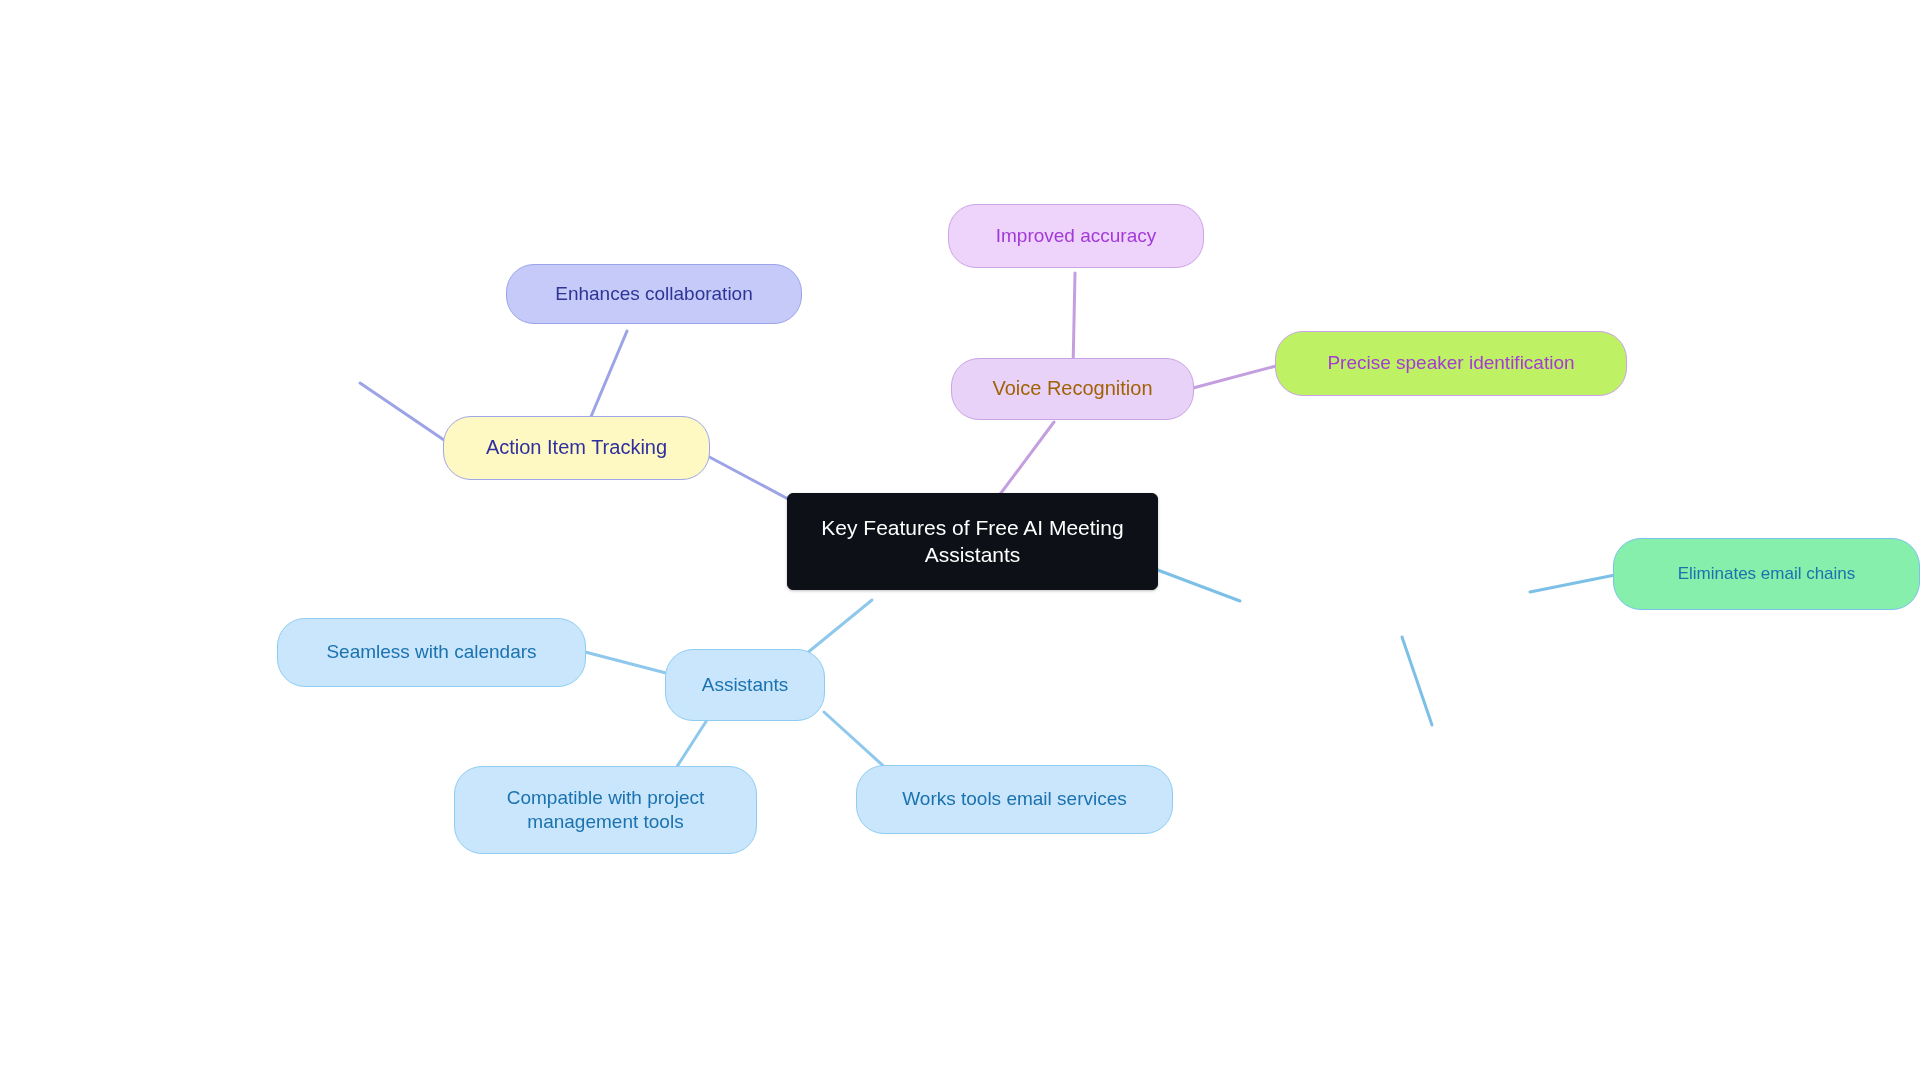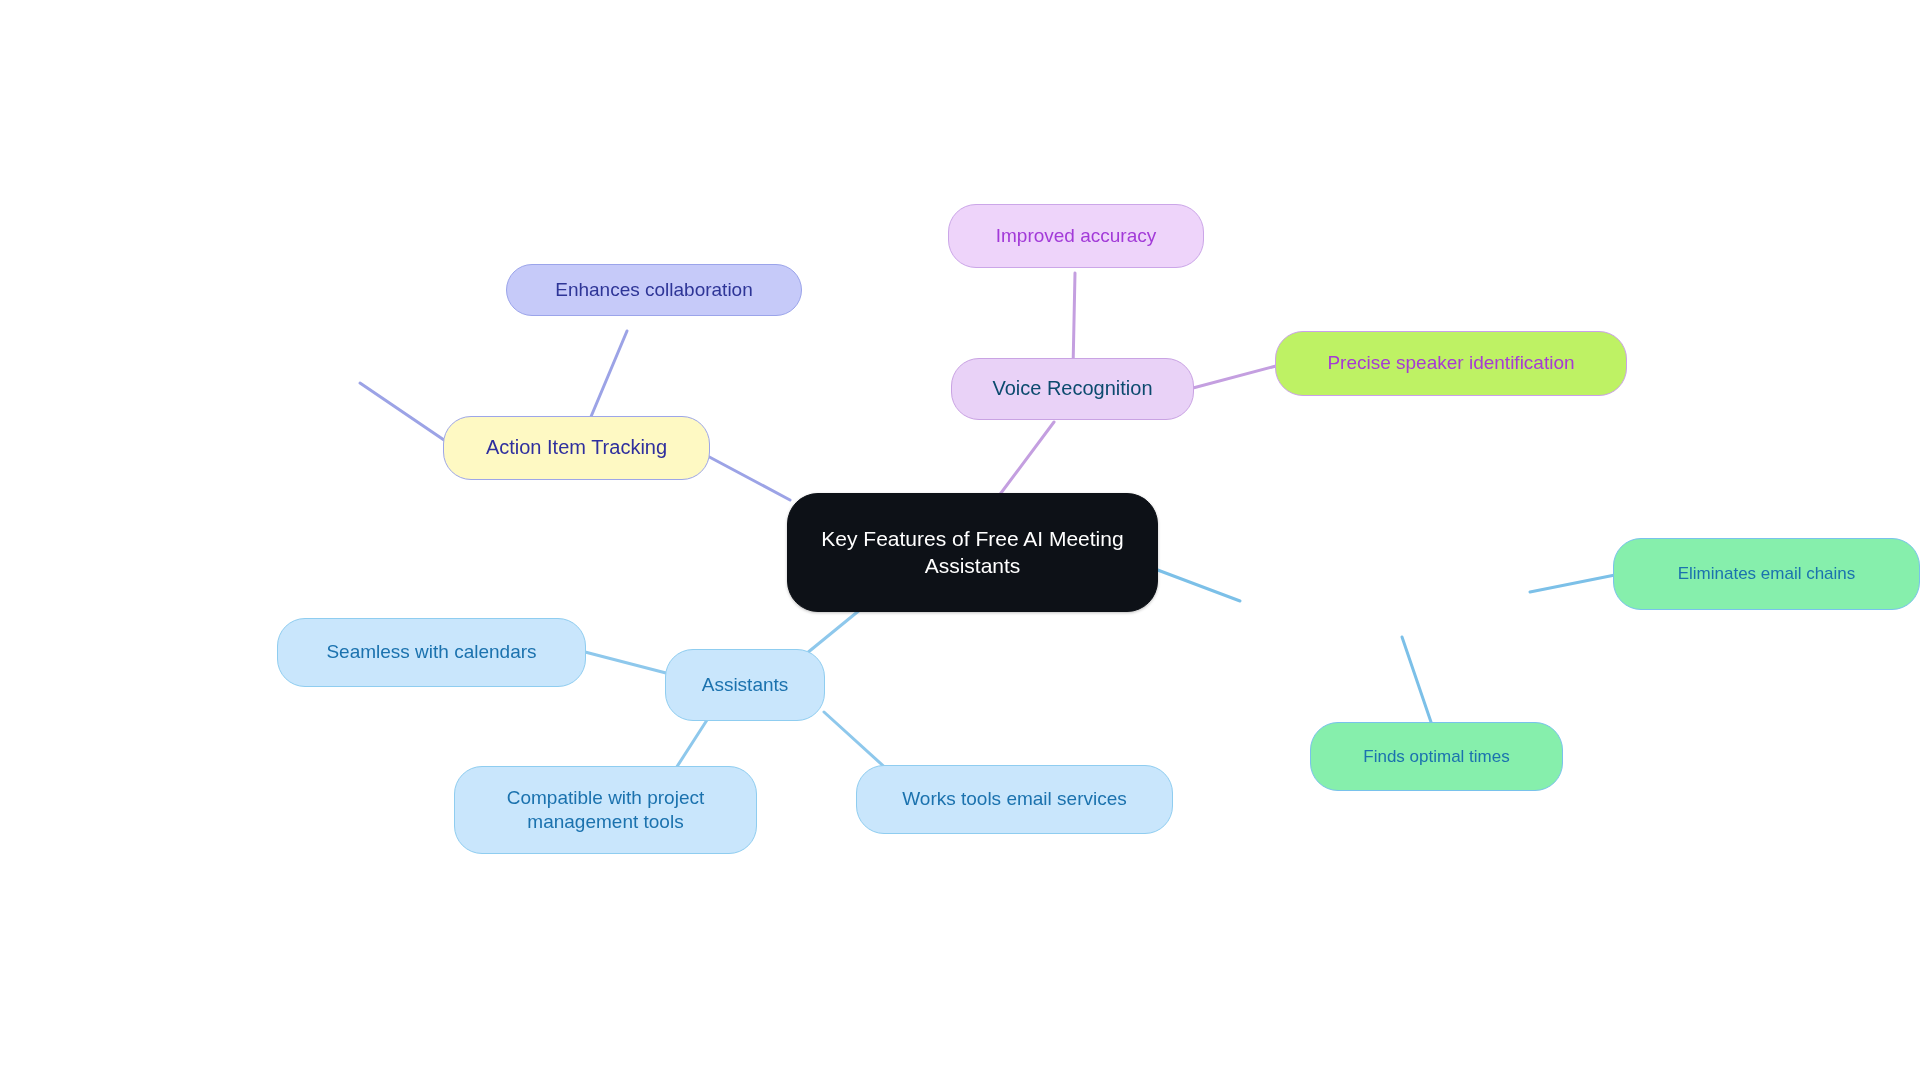--- a/index.html
+++ b/index.html
@@ -45,21 +45,21 @@
     border-color: #0d1117;
     color: #ffffff;
     font-size: 21px;
     border-radius: 26px;
     box-shadow: 0 1px 3px rgba(0,0,0,0.25);
   }
   
   .node-purple-branch {
     background: #e9d2f7;
     border-color: #c9a3e3;
-    color: #0c4a6e;
+    color: #a16207;
     font-size: 20px;
   }
   .node-purple-leaf {
     background: #eed4fa;
     border-color: #cba6e8;
     color: #a23ad8;
     font-size: 19px;
   }
   .node-purple-leaf2 {
     background: #bef264;
@@ -127,38 +127,37 @@
 
     <path d="M 872 600 L 790 667" stroke="#8ec8ec" stroke-width="3" fill="none" stroke-linecap="round"></path>
 
     <path d="M 666 673 L 585 652" stroke="#8ec8ec" stroke-width="3" fill="none" stroke-linecap="round"></path>
 
     <path d="M 707 720 L 660 793" stroke="#8ec8ec" stroke-width="3" fill="none" stroke-linecap="round"></path>
 
     <path d="M 824 712 L 890 772" stroke="#8ec8ec" stroke-width="3" fill="none" stroke-linecap="round"></path>
   </svg>
 
-  <div class="node node-root" style="left:787px; top:493px; width:371px; height:119px; border-radius:31px;">Key Features of Free AI Meeting
+  <div class="node node-root" style="left:787px; top:493px; width:371px; height:97px; border-radius:6px;">Key Features of Free AI Meeting
 Assistants</div>
 
   <div class="node node-purple-branch" style="left:951px; top:358px; width:243px; height:62px;">Voice Recognition</div>
 
   <div class="node node-purple-leaf" style="left:948px; top:204px; width:256px; height:64px;">Improved accuracy</div>
 
   <div class="node node-purple-leaf2" style="left:1275px; top:331px; width:352px; height:65px;">Precise speaker identification</div>
 
   <div class="node node-peri-branch" style="left:443px; top:416px; width:267px; height:64px;">Action Item Tracking</div>
 
 
-  <div class="node node-peri-leaf" style="left:506px; top:264px; width:296px; height:52px;">Enhances collaboration</div>
+  <div class="node node-peri-leaf" style="left:506px; top:264px; width:296px; height:60px;">Enhances collaboration</div>
 
 
   <div class="node node-blue-leaf" style="left:1613px; top:538px; width:307px; height:72px;">Eliminates email chains</div>
 
-  <div class="node node-blue-leaf" style="left:1310px; top:722px; width:253px; height:69px;">Finds optimal times</div>
 
   <div class="node node-blue-leaf-light" style="left:665px; top:649px; width:160px; height:72px;">Assistants</div>
 
   <div class="node node-blue-leaf-light" style="left:277px; top:618px; width:309px; height:69px;">Seamless with calendars</div>
 
   <div class="node node-blue-leaf-light" style="left:454px; top:766px; width:303px; height:88px;">Compatible with project
 management tools</div>
 
   <div class="node node-blue-leaf-light" style="left:856px; top:765px; width:317px; height:69px;">Works tools email services</div>
 

